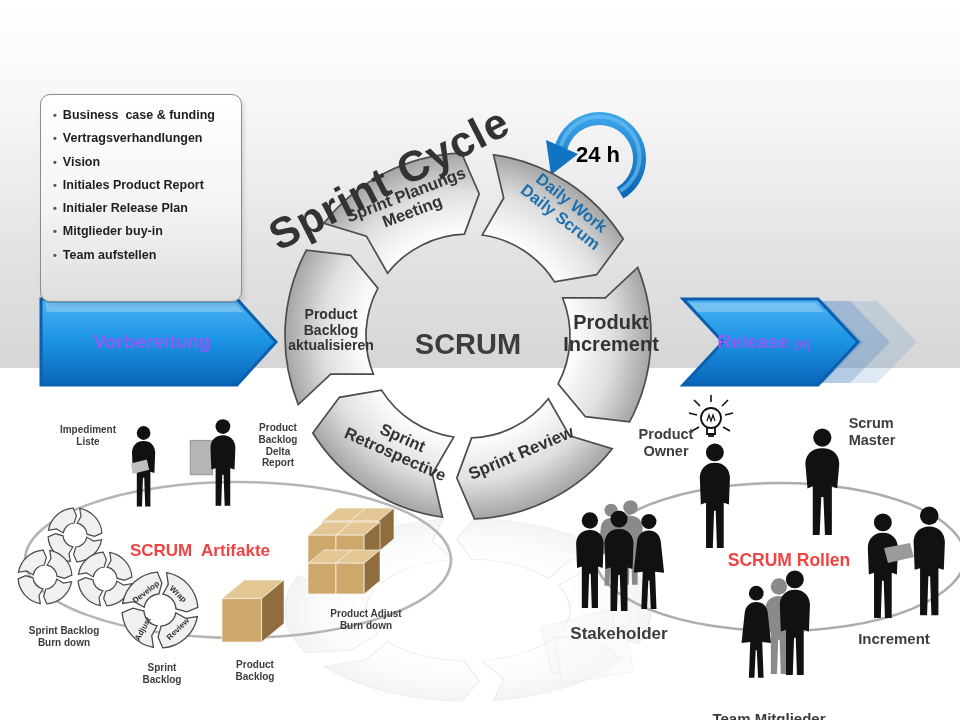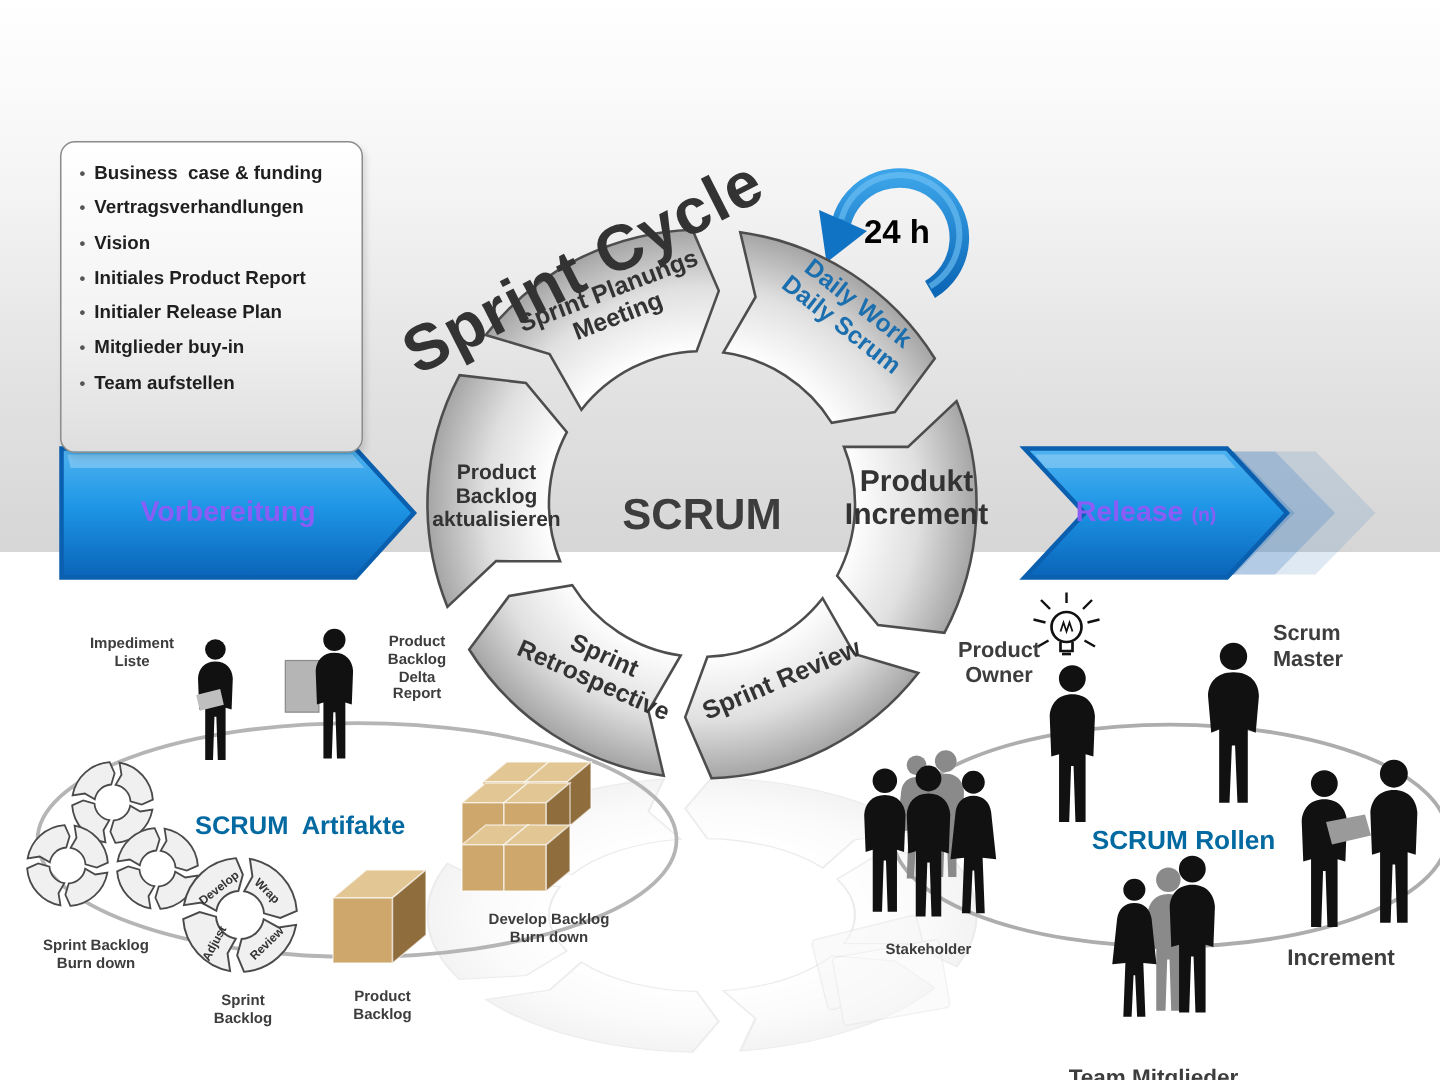--- a/index.html
+++ b/index.html
@@ -12,21 +12,21 @@
   
   .prep-box{position:absolute;left:40px;top:94px;width:202px;height:208px;border:1px solid #8c8c8c;
     border-radius:10px;background:linear-gradient(180deg,#ffffff 0%,#f4f4f4 55%,#dedede 100%);
     box-shadow:2px 3px 4px rgba(0,0,0,0.12);padding:14px 8px 8px 10px;box-sizing:border-box;}
   .prep-box ul{margin:0;padding:0;list-style:none;}
   .prep-box li{display:flex;align-items:baseline;margin:0 0 9.5px 0;font-size:12.5px;font-weight:bold;color:#1f1f1f;line-height:1.1;}
   .prep-box li .dot{color:#555;margin:0 6px 0 2px;font-size:11px;}
   .pre{white-space:pre;}
   
   .lbl{position:absolute;font-weight:bold;color:#3d3d3d;text-align:center;line-height:1.18;transform:translate(-50%,-50%);font-size:10px;}
-  .lbl.blue{color:#0369a1;}
+  .lbl.blue{color:#ef4444;}
   .seg-lbl{position:absolute;font-weight:bold;color:#333333;text-align:center;line-height:1.12;}
   .sprint-cycle{position:absolute;left:272px;top:214px;font-size:43px;font-weight:bold;color:#333333;
     transform-origin:0 50%;transform:rotate(-27deg);letter-spacing:1px;white-space:nowrap;}
   .h24{position:absolute;left:598px;top:155px;font-size:22px;font-weight:bold;color:#000000;transform:translate(-50%,-50%);white-space:nowrap;}
   .center-lbl{position:absolute;left:468px;top:344px;transform:translate(-50%,-50%);font-size:29px;font-weight:bold;color:#3d3d3d;text-align:center;line-height:1.25;}
   .arrow-lbl{position:absolute;font-size:19px;font-weight:bold;color:#8b5cf6;transform:translate(-50%,-50%);white-space:nowrap;}
   .arrow-lbl .suffix{font-size:13px;}
   .mini-word{position:absolute;font-size:8px;font-weight:bold;color:#333;transform:translate(-50%,-50%);}
 </style>
 </head>
@@ -319,34 +319,34 @@
   </div>
   <div class="lbl" style="left:162px;top:674px;">
     <span>Sprint</span><br>
     <span>Backlog</span>
   </div>
   <div class="lbl" style="left:255px;top:671px;">
     <span>Product</span><br>
     <span>Backlog</span>
   </div>
   <div class="lbl" style="left:366px;top:620px;">
-    <span>Develop Backlog</span><br>
+    <span>Product Adjust</span><br>
     <span>Burn down</span>
   </div>
 
   <div class="mini-word" style="left:146px;top:592px;transform:translate(-50%,-50%) rotate(-38deg);">Develop</div>
   <div class="mini-word" style="left:178px;top:594px;transform:translate(-50%,-50%) rotate(44deg);">Wrap</div>
   <div class="mini-word" style="left:178px;top:629px;transform:translate(-50%,-50%) rotate(-44deg);">Review</div>
   <div class="mini-word" style="left:143px;top:629px;transform:translate(-50%,-50%) rotate(-62deg);">Adjust</div>
 
   <div class="lbl" style="left:666px;top:443px;font-size:14.5px;">
     <span>Product</span><br>
     <span>Owner</span>
   </div>
   <div class="lbl" style="left:872px;top:432px;font-size:14.5px;text-align:left;">
     <span>Scrum</span><br>
     <span>Master</span>
   </div>
   <div class="lbl blue" style="left:765px;top:560px;font-size:17.5px;margin-left:24px;">SCRUM Rollen</div>
-  <div class="lbl" style="left:619px;top:634px;font-size:10px;">Stakeholder</div>
+  <div class="lbl" style="left:619px;top:634px;font-size:17px;">Stakeholder</div>
   <div class="lbl" style="left:769px;top:684px;font-size:15px;margin-top:35px;">Team Mitglieder</div>
   <div class="lbl" style="left:894px;top:639px;font-size:15px;">Increment</div>
 </div>
 
 </body></html>

